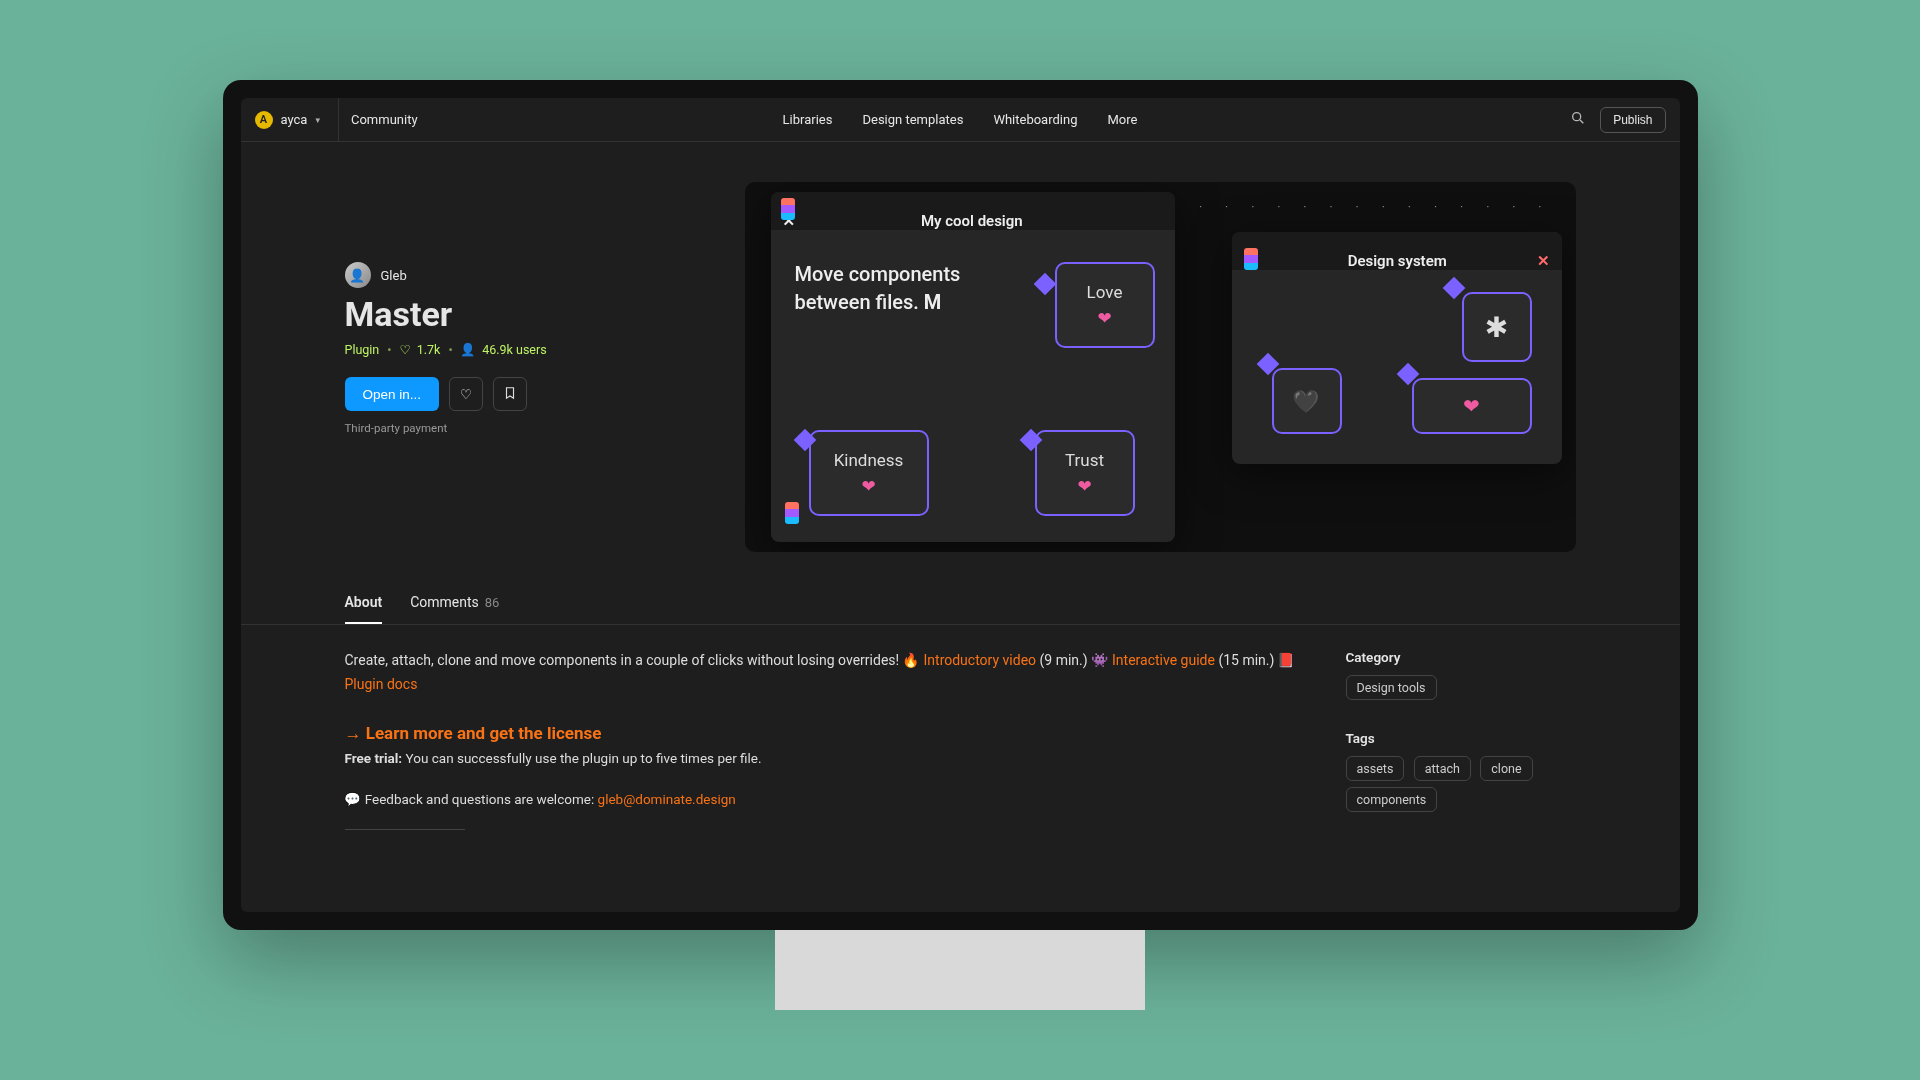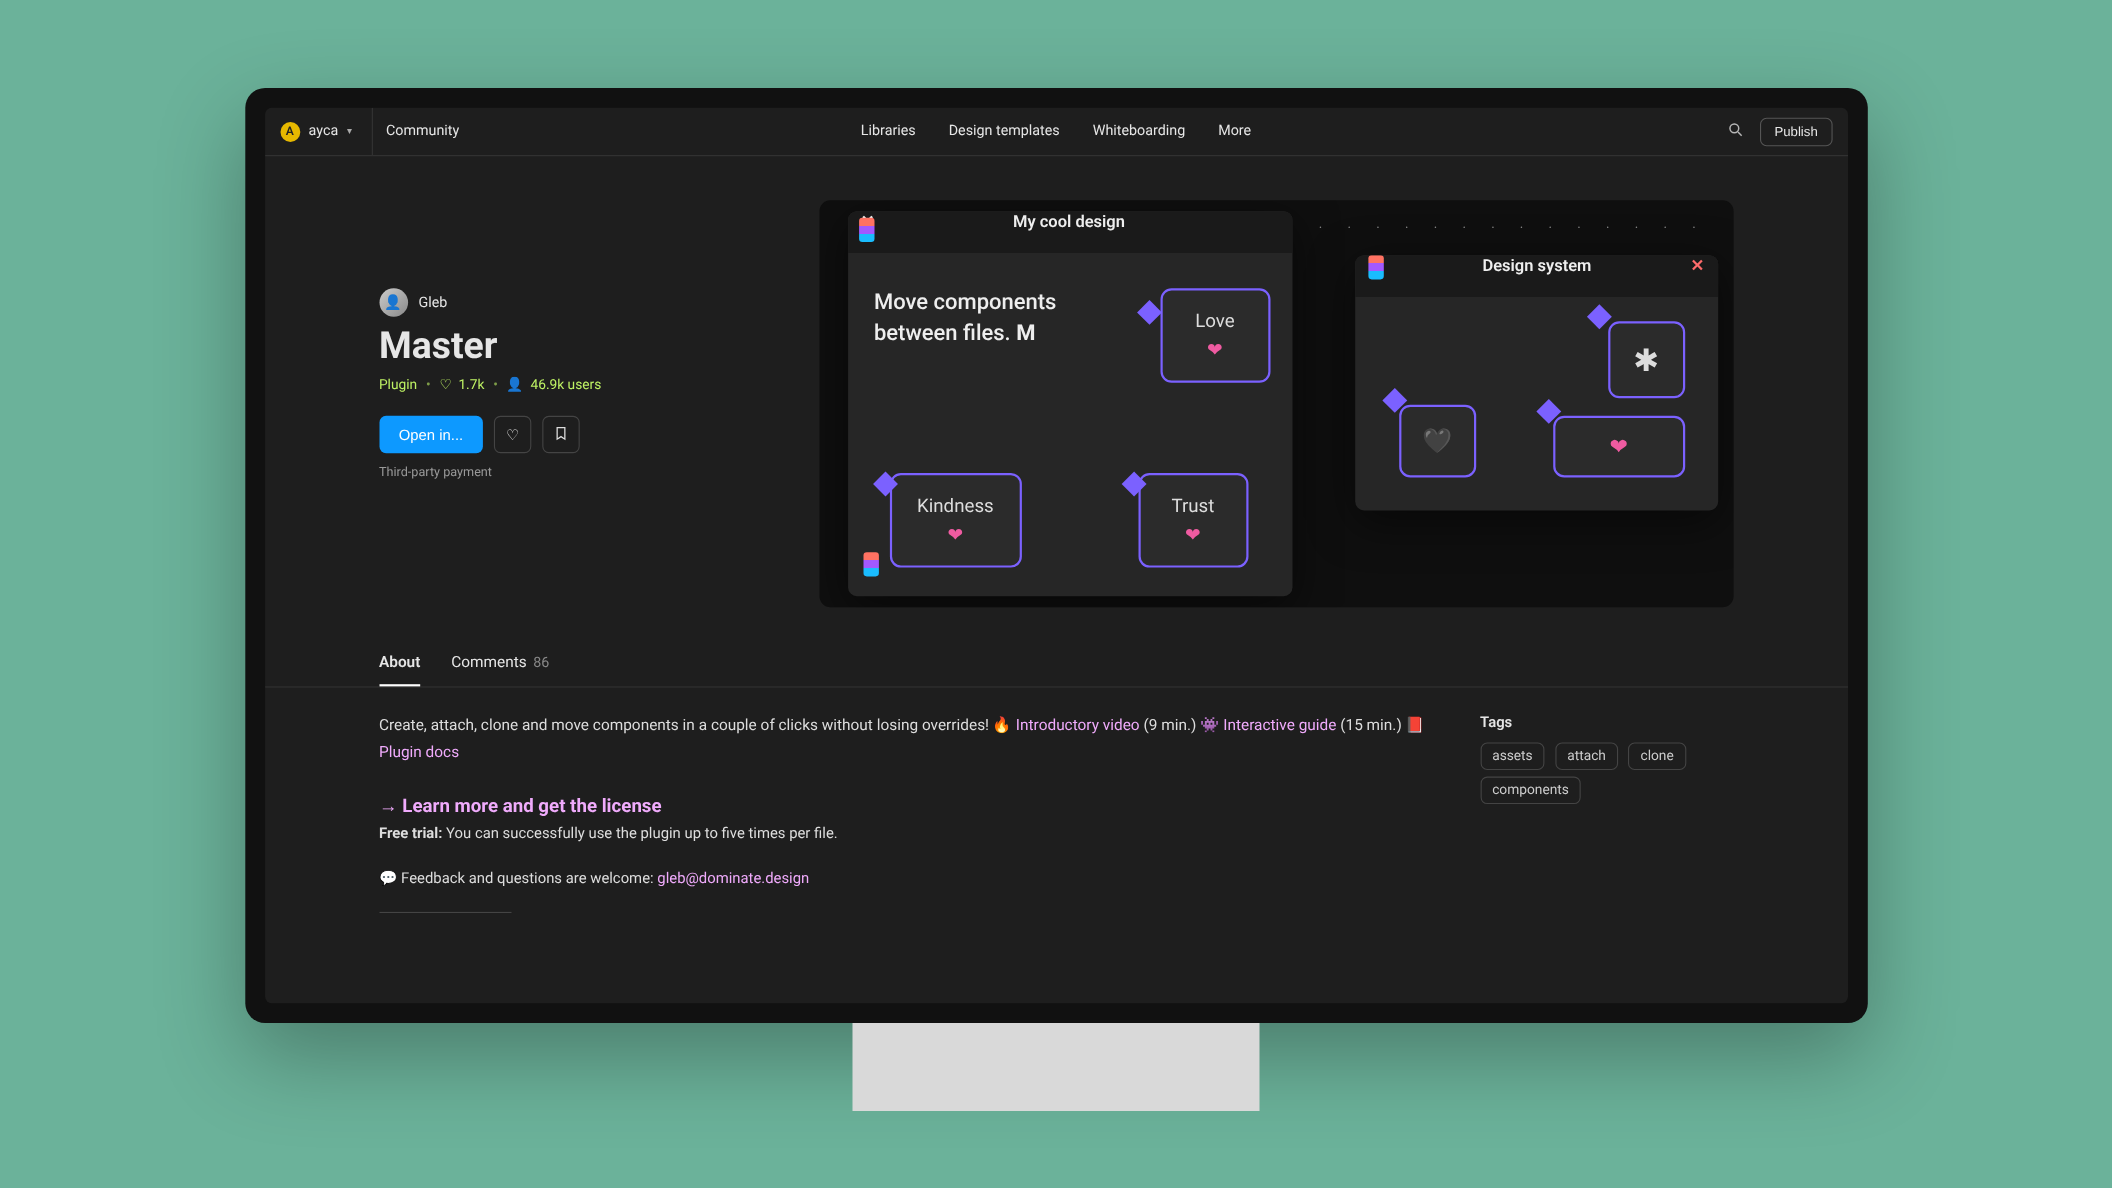--- a/index.html
+++ b/index.html
@@ -141,21 +141,21 @@
   .fwin {
     position: absolute;
     background: #262626;
     border-radius: 8px;
     box-shadow: 0 10px 40px rgba(0,0,0,0.5);
     overflow: hidden;
   }
   .fwin .bar {
     height: 38px;
     background: #1a1a1a;
-    display: flex; align-items: flex-start;
+    display: flex; align-items: flex-end;
     padding: 0 12px;
     gap: 10px;
     font-size: 15px; font-weight: 600; color: #eee;
   }
   .fig-logo { width: 14px; height: 22px; background: linear-gradient( #ff7262 33%, #a259ff 33% 66%, #1abcfe 66%); border-radius: 3px; }
   .close-x { margin-left: auto; cursor: default; }
   .win1 { left: 26px; top: 10px; width: 404px; height: 350px; }
   .win2 { right: 14px; top: 50px; width: 330px; height: 232px; }
   .node {
     position: absolute;
@@ -175,21 +175,21 @@
 
   
   .tabs { display: flex; gap: 28px; padding: 0 104px; border-bottom: 1px solid #333; font-size: 14px; }
   .tab { padding: 12px 0; cursor: pointer; display:flex; gap:6px; align-items:baseline;justify-content:flex-end; }
   .tab.active { border-bottom: 2px solid #fff; font-weight: 600; }
   .tab-count { color: #888; font-size: 13px; }
 
   
   .content { display: flex; padding: 24px 104px 0; gap: 40px; }
   .desc { flex: 1; font-size: 14px; line-height: 1.7; color: #ddd; }
-  .desc a { color: #f0abfc; text-decoration: none; }
+  .desc a { color: #f97316; text-decoration: none; }
   .desc .arrow-link { font-size: 17px; font-weight: 700; margin-top: 22px; display:block; }
   .desc .small { font-size: 13.5px; }
   .sidebar { width: 230px; font-size: 13.5px; }
   .side-head { font-weight: 600; margin-bottom: 10px; }
   .chip {
     display: inline-block;
     border: 1px solid #444;
     border-radius: 6px;
     padding: 4px 10px;
     margin: 0 6px 6px 0;
@@ -350,20 +350,24 @@
         </p>
         <p class="small" style="margin-top:18px">
           <span>💬 Feedback and questions are welcome: </span>
           <a>gleb@dominate.design</a>
         </p>
         <hr class="div">
       </div>
 
       <div class="sidebar">
         <div class="side-block">
+          <div class="side-head">Category</div>
+          <span class="chip">Design tools</span>
+        </div>
+        <div class="side-block">
           <div class="side-head">Tags</div>
           <span class="chip">assets</span>
           <span class="chip">attach</span>
           <span class="chip">clone</span>
           <span class="chip">components</span>
         </div>
       </div>
     </div>
 
   </div>

